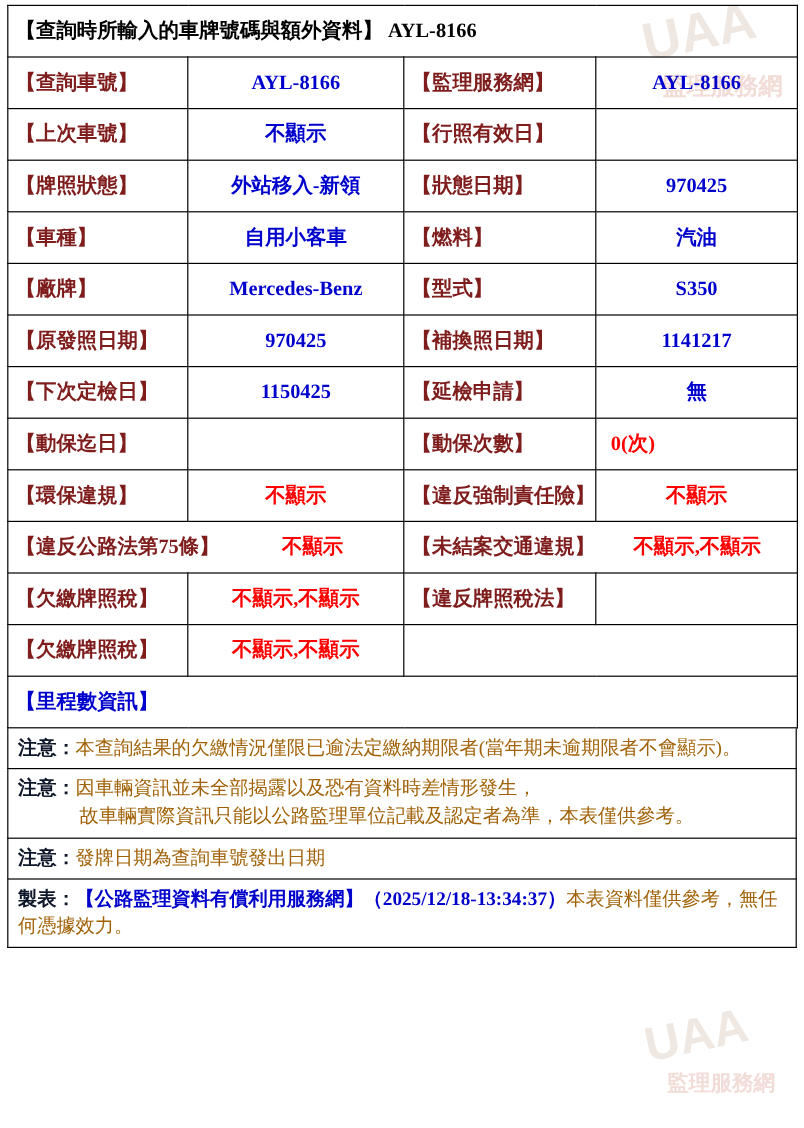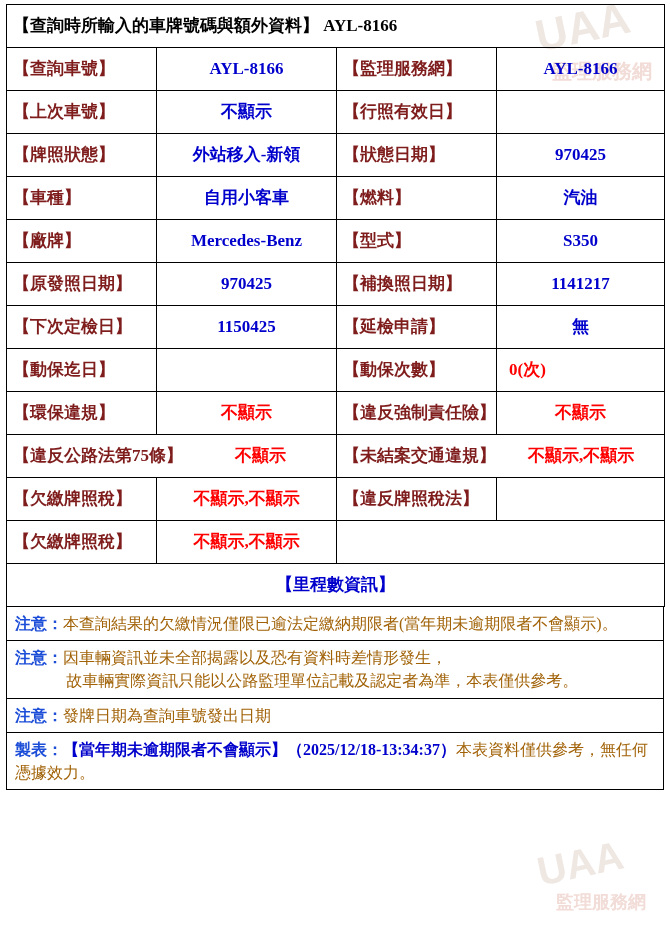--- a/index.html
+++ b/index.html
@@ -88,40 +88,39 @@
     display: flex;
     align-items: flex-end;
     gap: 8px;
   }
   .cell-pair .lbl { flex: 0 0 auto; }
   .cell-pair .v { flex: 1 1 auto; text-align: center; }
 
   .mileage td {
     color: #0000cc;
     font-weight: bold;
-    text-align: center;
   }
   table.notes {
     position: relative;
     z-index: 1;
     width: 658px;
     border-collapse: collapse;
     table-layout: fixed;
     margin-top: 0;
   }
   table.notes td {
     border: 1px solid #000000;
     border-top: none;
     padding: 5px 8px;
     font-size: 16px;
     line-height: 1.45;
     vertical-align: top;
   }
   .note-head {
-    color: #1d4ed8;
+    color: #0f172a;
     font-weight: bold;
   }
   .note-body { color: #a16207; }
   .blue-link { color: #0000cc; font-weight: bold; }
   .indent { padding-left: 3.2em; display: inline-block; }
 </style>
 </head>
 <body>
 
 <div class="page">
@@ -262,19 +261,19 @@
           <span class="note-body indent">故車輛實際資訊只能以公路監理單位記載及認定者為準，本表僅供參考。</span>
         </td>
       </tr>
       <tr>
         <td>
           <span class="note-head">注意：</span><span class="note-body">發牌日期為查詢車號發出日期</span>
         </td>
       </tr>
       <tr>
         <td>
-          <span class="note-head">製表：</span><span class="blue-link">【</span><span class="blue-link">當年期未逾期限者不會顯示</span><span class="blue-link">】</span><span class="blue-link">（2025/12/18-13:34:37）</span><span class="note-body">本表資料僅供參考，無任何憑據效力。</span>
+          <span class="note-head">製表：</span><span class="blue-link">【</span><span class="blue-link">公路監理資料有償利用服務網</span><span class="blue-link">】</span><span class="blue-link">（2025/12/18-13:34:37）</span><span class="note-body">本表資料僅供參考，無任何憑據效力。</span>
         </td>
       </tr>
     </tbody>
   </table>
 
 </div>
 
 </body></html>

